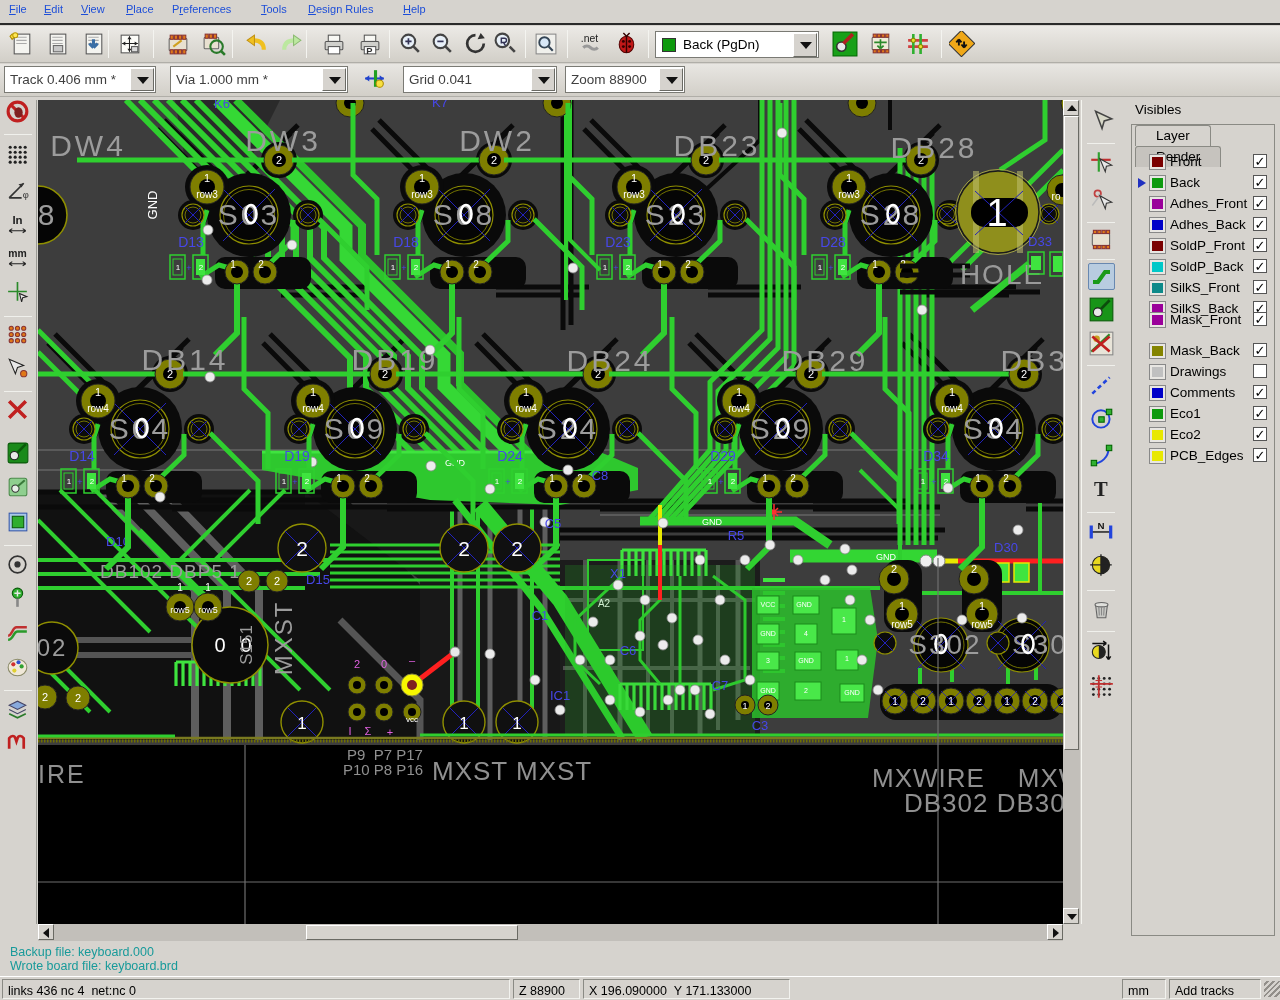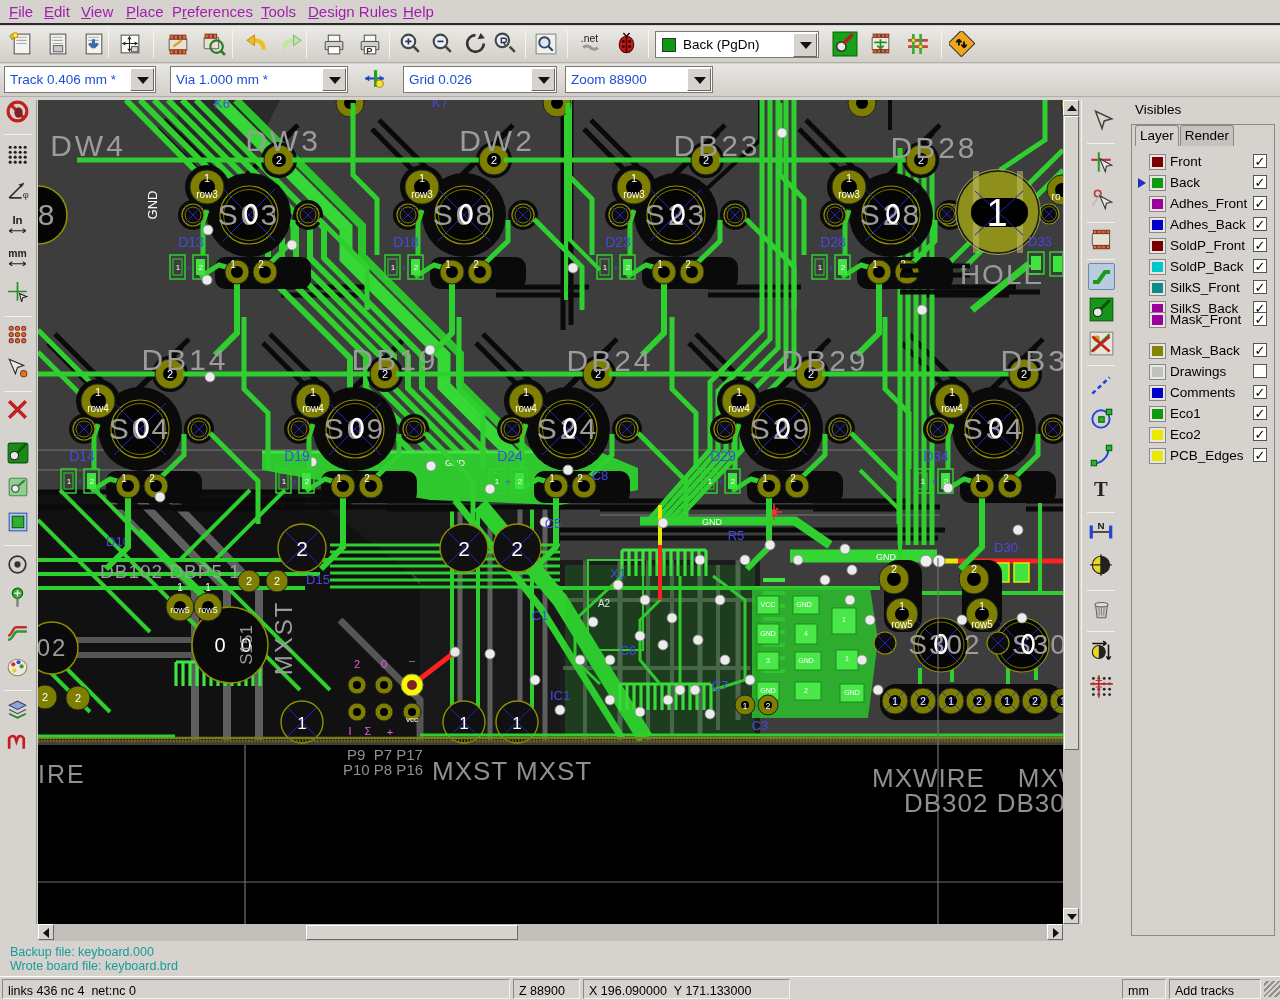--- a/index.html
+++ b/index.html
@@ -1,44 +1,44 @@
 <!DOCTYPE html>
 <html><head><meta charset="utf-8"><title>pcbnew</title><style>
 *{margin:0;padding:0;box-sizing:border-box}
 body{width:1280px;height:1000px;overflow:hidden;position:relative;background:#d6d3ce;
  font-family:"Liberation Sans",sans-serif;-webkit-font-smoothing:antialiased}
 .menubar{position:absolute;left:0;top:0;width:1280px;height:25px;background:#d6d3ce;border-bottom:2px solid #2a2a2a}
-.mi{position:absolute;top:3px;font-size:15px;color:#a21caf}
+.mi{position:absolute;top:3px;font-size:11px;color:#1d4ed8}
 .toolbar1{position:absolute;left:0;top:26px;width:1280px;height:37px;
  background:linear-gradient(#eceae6,#d2cfc8);border-bottom:1px solid #b0aea8}
 .ti{position:absolute;top:5px}
 .tsep{position:absolute;top:4px;width:1px;height:28px;background:#a0a09a;border-right:1px solid #f4f4f0}
 .toolbar2{position:absolute;left:0;top:64px;width:1280px;height:33px;
  background:linear-gradient(#e8e6e2,#d2cfc8);border-bottom:1px solid #b0aea8}
 .combo{position:absolute;top:2px;height:27px;background:#fff;border:1px solid #7a7a74}
-.ct{position:absolute;left:5px;top:5px;font-size:13.5px;color:#1d4ed8;white-space:nowrap}
+.ct{position:absolute;left:5px;top:5px;font-size:13.5px;color:#404040;white-space:nowrap}
 .cbtn{position:absolute;right:1px;top:1px;width:24px;height:23px;background:#d6d3ce;
  border:1px solid #fff;border-right-color:#6a6a64;border-bottom-color:#6a6a64;display:inline-block}
 .arr{position:absolute;left:6px;top:8px;width:0;height:0;border-left:6px solid transparent;
  border-right:6px solid transparent;border-top:7px solid #111}
 .laycombo{position:absolute;left:655px;top:5px;width:164px;height:27px;background:#fff;border:1px solid #7a7a74}
 .laycombo .sw{position:absolute;left:6px;top:6px;width:14px;height:14px;background:#0e9a0e;border:1px solid #333}
 .laycombo .lt{position:absolute;left:27px;top:5px;font-size:13.5px}
 .lefttb{position:absolute;left:0;top:100px;width:37px;height:824px;background:#d6d3ce;border-right:1px solid #9a9a94}
 .li{position:absolute;left:5px}
 .lsep{position:absolute;left:4px;width:28px;height:1px;background:#a8a8a2;border-bottom:1px solid #f0f0ec}
 .righttb{position:absolute;left:1081px;top:100px;width:39px;height:824px;background:#d6d3ce;border-left:1px solid #f5f5f0}
 .ri{position:absolute;left:6px}
 .ri.sel{background:#b8cce0;border:1px solid #6888b0;border-radius:2px}
 .rsep{position:absolute;left:5px;width:28px;height:1px;background:#a8a8a2;border-bottom:1px solid #f0f0ec}
 .panel{position:absolute;left:1121px;top:100px;width:159px;height:824px;background:#d6d3ce}
 .ptitle{position:absolute;left:14px;top:2px;font-size:13.5px;color:#000}
 .pbox{position:absolute;left:10px;top:24px;width:144px;height:812px;border:1px solid #8a8a84;background:#d6d3ce}
 .tabs{position:absolute;left:3px;top:0;height:22px}
-.tab{display:inline-block;font-size:13.5px;padding:2px 4px 3px;border:1px solid #8a8a84;border-bottom:none;
+.tab{display:inline-block;font-size:13.5px;padding:2px 20px 3px;border:1px solid #8a8a84;border-bottom:none;
  background:#c6c3be;border-radius:3px 3px 0 0;margin-right:1px}
 .tab.active{background:#d6d3ce;position:relative}
 .plist{position:absolute;left:0;top:0;width:100%;height:100%}
 .prow{position:absolute;left:0;width:100%;height:21px}
 .curarr{position:absolute;left:6px;top:5px;width:0;height:0;border-top:5px solid transparent;
  border-bottom:5px solid transparent;border-left:8px solid #2030c0}
 .swb{position:absolute;left:17px;top:2px;width:17px;height:16px;background:#e8e6e2;border:1px solid #888;}
 .sws{position:absolute;left:2px;top:2px;width:11px;height:10px;display:block}
 .pl{position:absolute;left:38px;top:2px;font-size:13.5px;color:#000}
 .cb{position:absolute;right:7px;top:2px;width:14px;height:14px;background:#fff;border:1px solid #555;
@@ -231,26 +231,26 @@
         <span class="arr"></span>
       </span>
     </div>
     <svg class="ti" style="left:362px;top:2px" width="26" height="26" viewBox="0 0 25 25">
       <path d="M3 12h18" stroke="#2244cc" stroke-width="2"></path>
       <path d="M3 12l4-3v6zM21 12l-4-3v6z" fill="#2244cc"></path>
       <path d="M13 4v16" stroke="#20a020" stroke-width="3"></path>
       <circle cx="17" cy="17" r="3.5" fill="#f8e040" stroke="#a80"></circle>
     </svg>
     <div class="combo" style="left:403px;width:154px">
-      <span class="ct">Grid 0.026</span>
+      <span class="ct">Grid 0.041</span>
       <span class="cbtn">
         <span class="arr"></span>
       </span>
     </div>
-    <div class="combo" style="left:565px;width:148px">
+    <div class="combo" style="left:565px;width:120px">
       <span class="ct">Zoom 88900</span>
       <span class="cbtn">
         <span class="arr"></span>
       </span>
     </div>
   </div>
 <div class="topedge"></div>
 <div class="lefttb">
     <svg class="li" style="top:-1px" width="26" height="26" viewBox="0 0 25 25">
       <circle cx="12" cy="12" r="9" fill="none" stroke="#c02020" stroke-width="3"></circle>

